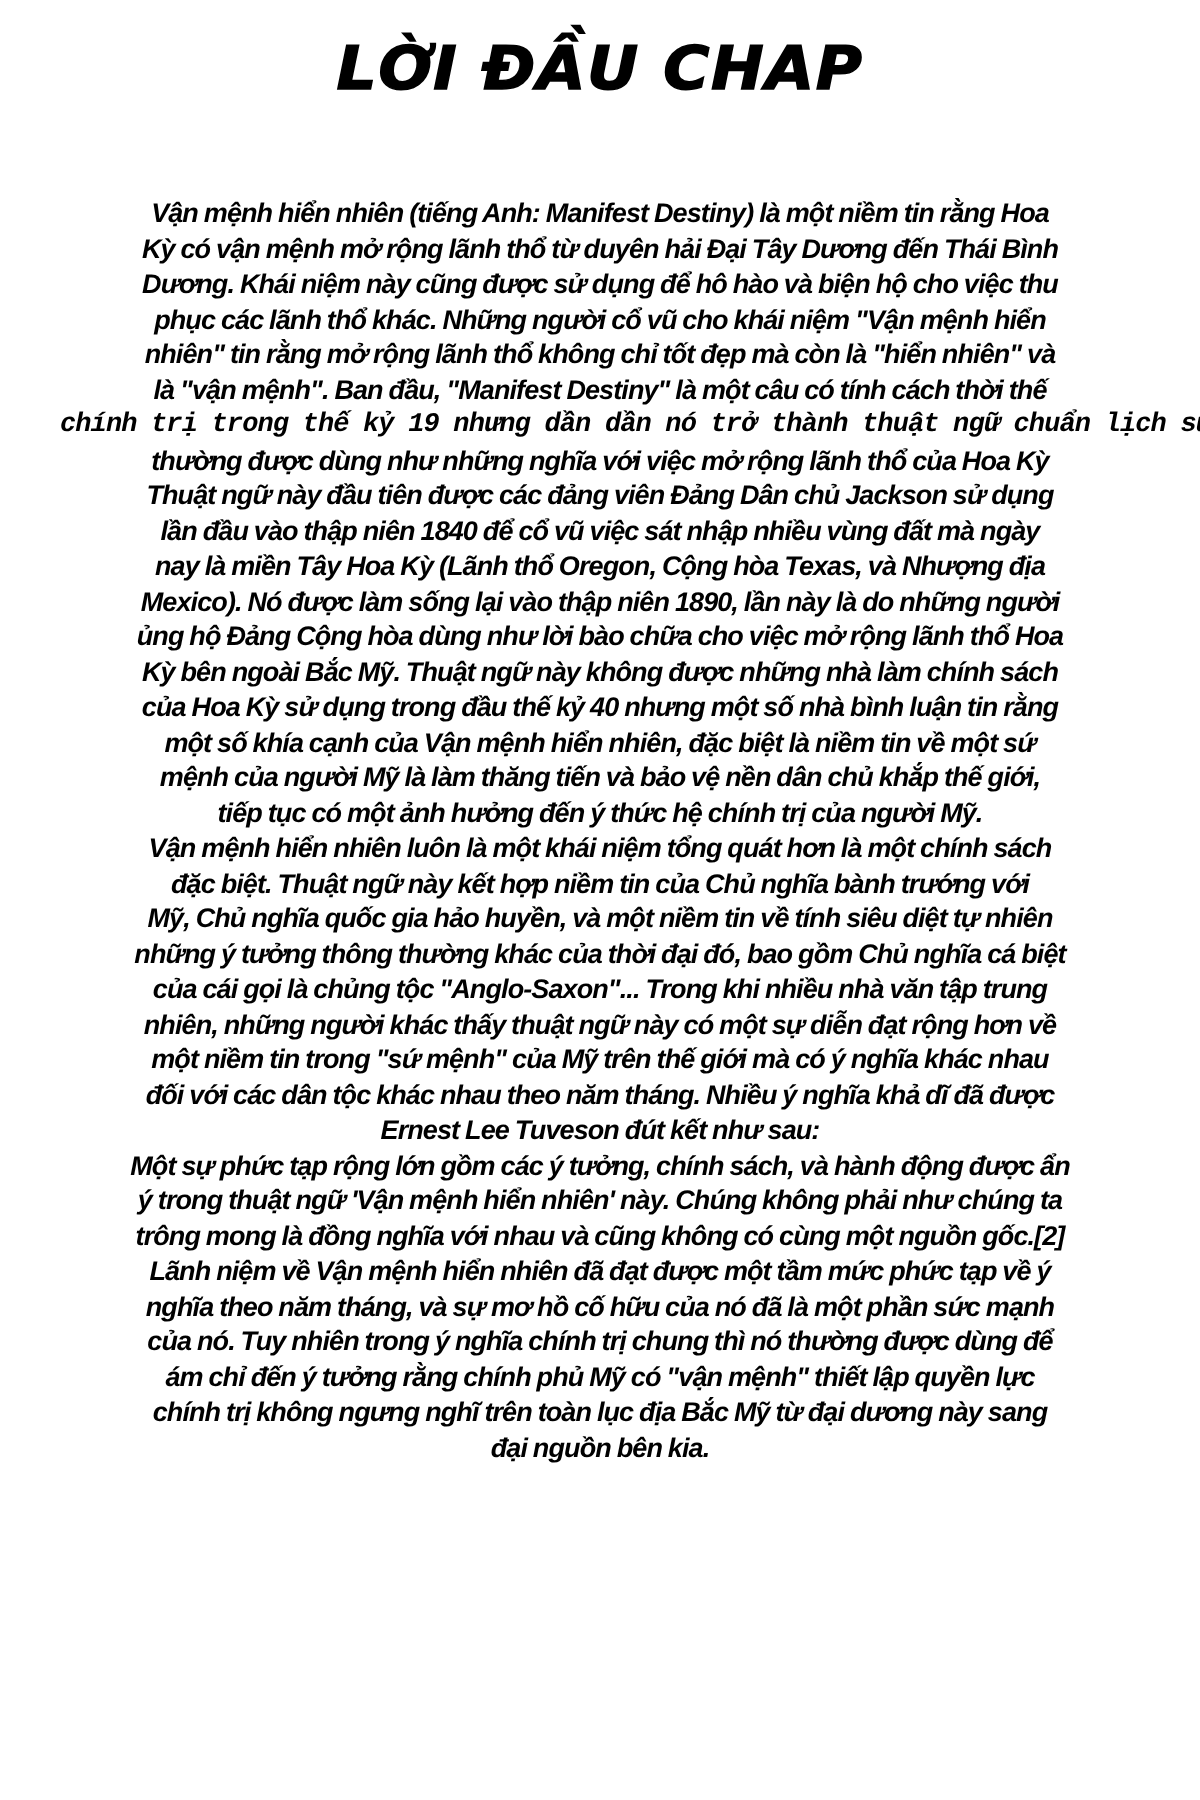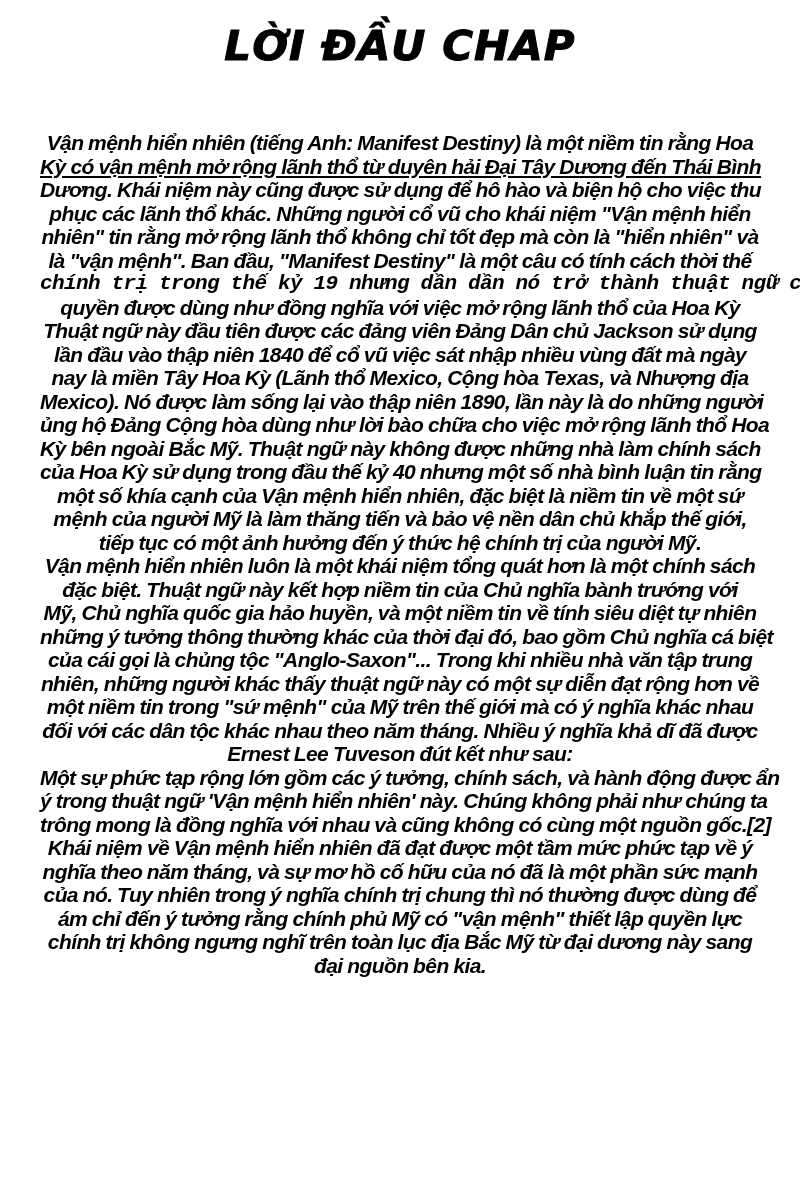--- a/index.html
+++ b/index.html
@@ -31,65 +31,65 @@
     }
     .body-text {
       position: absolute;
       top: 131px;
       left: 40px;
       width: 720px;
       text-align: center;
       font-family: "Liberation Sans", sans-serif;
       font-weight: bold;
       font-style: italic;
-      font-size: 21px;
+      font-size: 18px;
       line-height: 23.5px;
       letter-spacing: -0.6px;
       word-spacing: -0.5px;
     }
     .body-text .line {
       display: block;
       white-space: nowrap;
     }
   </style>
 </head>
 <body>
 
 <div class="page-title">LỜI ĐẦU CHAP</div>
 
 <div class="body-text">
   <span class="line" style="display: block;">Vận mệnh hiển nhiên (tiếng Anh: Manifest Destiny) là một niềm tin rằng Hoa</span>
-  <span class="line" style="display: block; text-decoration: underline;">Kỳ có vận mệnh mở rộng lãnh thổ từ duyên hải Đại Tây Dương đến Thái Bình</span>
+  <span class="line" style="display: block;">Kỳ có vận mệnh mở rộng lãnh thổ từ duyên hải Đại Tây Dương đến Thái Bình</span>
   <span class="line" style="display: block;">Dương. Khái niệm này cũng được sử dụng để hô hào và biện hộ cho việc thu</span>
   <span class="line" style="display: block;">phục các lãnh thổ khác. Những người cổ vũ cho khái niệm "Vận mệnh hiển</span>
   <span class="line" style="display: block;">nhiên" tin rằng mở rộng lãnh thổ không chỉ tốt đẹp mà còn là "hiển nhiên" và</span>
   <span class="line" style="display: block;">là "vận mệnh". Ban đầu, "Manifest Destiny" là một câu có tính cách thời thế</span>
   <span class="line" style="display: block; font-family: Liberation Mono, monospace;">chính trị trong thế kỷ 19 nhưng dần dần nó trở thành thuật ngữ chuẩn lịch sử,</span>
-  <span class="line" style="display: block;">quyền được dùng như đồng nghĩa với việc mở rộng lãnh thổ của Hoa Kỳ</span>
+  <span class="line" style="display: block;">thường được dùng như những nghĩa với việc mở rộng lãnh thổ của Hoa Kỳ</span>
   <span class="line" style="display: block;">Thuật ngữ này đầu tiên được các đảng viên Đảng Dân chủ Jackson sử dụng</span>
   <span class="line" style="display: block;">lần đầu vào thập niên 1840 để cổ vũ việc sát nhập nhiều vùng đất mà ngày</span>
-  <span class="line" style="display: block;">nay là miền Tây Hoa Kỳ (Lãnh thổ Mexico, Cộng hòa Texas, và Nhượng địa</span>
+  <span class="line" style="display: block;">nay là miền Tây Hoa Kỳ (Lãnh thổ Oregon, Cộng hòa Texas, và Nhượng địa</span>
   <span class="line" style="display: block;">Mexico). Nó được làm sống lại vào thập niên 1890, lần này là do những người</span>
   <span class="line" style="display: block;">ủng hộ Đảng Cộng hòa dùng như lời bào chữa cho việc mở rộng lãnh thổ Hoa</span>
   <span class="line" style="display: block;">Kỳ bên ngoài Bắc Mỹ. Thuật ngữ này không được những nhà làm chính sách</span>
   <span class="line" style="display: block;">của Hoa Kỳ sử dụng trong đầu thế kỷ 40 nhưng một số nhà bình luận tin rằng</span>
   <span class="line" style="display: block;">một số khía cạnh của Vận mệnh hiển nhiên, đặc biệt là niềm tin về một sứ</span>
   <span class="line" style="display: block;">mệnh của người Mỹ là làm thăng tiến và bảo vệ nền dân chủ khắp thế giới,</span>
   <span class="line" style="display: block;">tiếp tục có một ảnh hưởng đến ý thức hệ chính trị của người Mỹ.</span>
   <span class="line" style="display: block;">Vận mệnh hiển nhiên luôn là một khái niệm tổng quát hơn là một chính sách</span>
   <span class="line" style="display: block;">đặc biệt. Thuật ngữ này kết hợp niềm tin của Chủ nghĩa bành trướng với</span>
   <span class="line" style="display: block;">Mỹ, Chủ nghĩa quốc gia hảo huyền, và một niềm tin về tính siêu diệt tự nhiên</span>
   <span class="line" style="display: block;">những ý tưởng thông thường khác của thời đại đó, bao gồm Chủ nghĩa cá biệt</span>
   <span class="line" style="display: block;">của cái gọi là chủng tộc "Anglo-Saxon"... Trong khi nhiều nhà văn tập trung</span>
   <span class="line" style="display: block;">nhiên, những người khác thấy thuật ngữ này có một sự diễn đạt rộng hơn về</span>
   <span class="line" style="display: block;">một niềm tin trong "sứ mệnh" của Mỹ trên thế giới mà có ý nghĩa khác nhau</span>
   <span class="line" style="display: block; font-style: italic;">đối với các dân tộc khác nhau theo năm tháng. Nhiều ý nghĩa khả dĩ đã được</span>
   <span class="line" style="display: block;">Ernest Lee Tuveson đút kết như sau:</span>
   <span class="line" style="display: block;">Một sự phức tạp rộng lớn gồm các ý tưởng, chính sách, và hành động được ẩn</span>
   <span class="line" style="display: block;">ý trong thuật ngữ 'Vận mệnh hiển nhiên' này. Chúng không phải như chúng ta</span>
   <span class="line" style="display: block;">trông mong là đồng nghĩa với nhau và cũng không có cùng một nguồn gốc.[2]</span>
-  <span class="line" style="display: block;">Khái niệm về Vận mệnh hiển nhiên đã đạt được một tầm mức phức tạp về ý</span>
+  <span class="line" style="display: block;">Lãnh niệm về Vận mệnh hiển nhiên đã đạt được một tầm mức phức tạp về ý</span>
   <span class="line" style="display: block;">nghĩa theo năm tháng, và sự mơ hồ cố hữu của nó đã là một phần sức mạnh</span>
   <span class="line" style="display: block;">của nó. Tuy nhiên trong ý nghĩa chính trị chung thì nó thường được dùng để</span>
   <span class="line" style="display: block;">ám chỉ đến ý tưởng rằng chính phủ Mỹ có "vận mệnh" thiết lập quyền lực</span>
   <span class="line" style="display: block;">chính trị không ngưng nghĩ trên toàn lục địa Bắc Mỹ từ đại dương này sang</span>
   <span class="line" style="display: block;">đại nguồn bên kia.</span>
 </div>
 
 </body></html>

